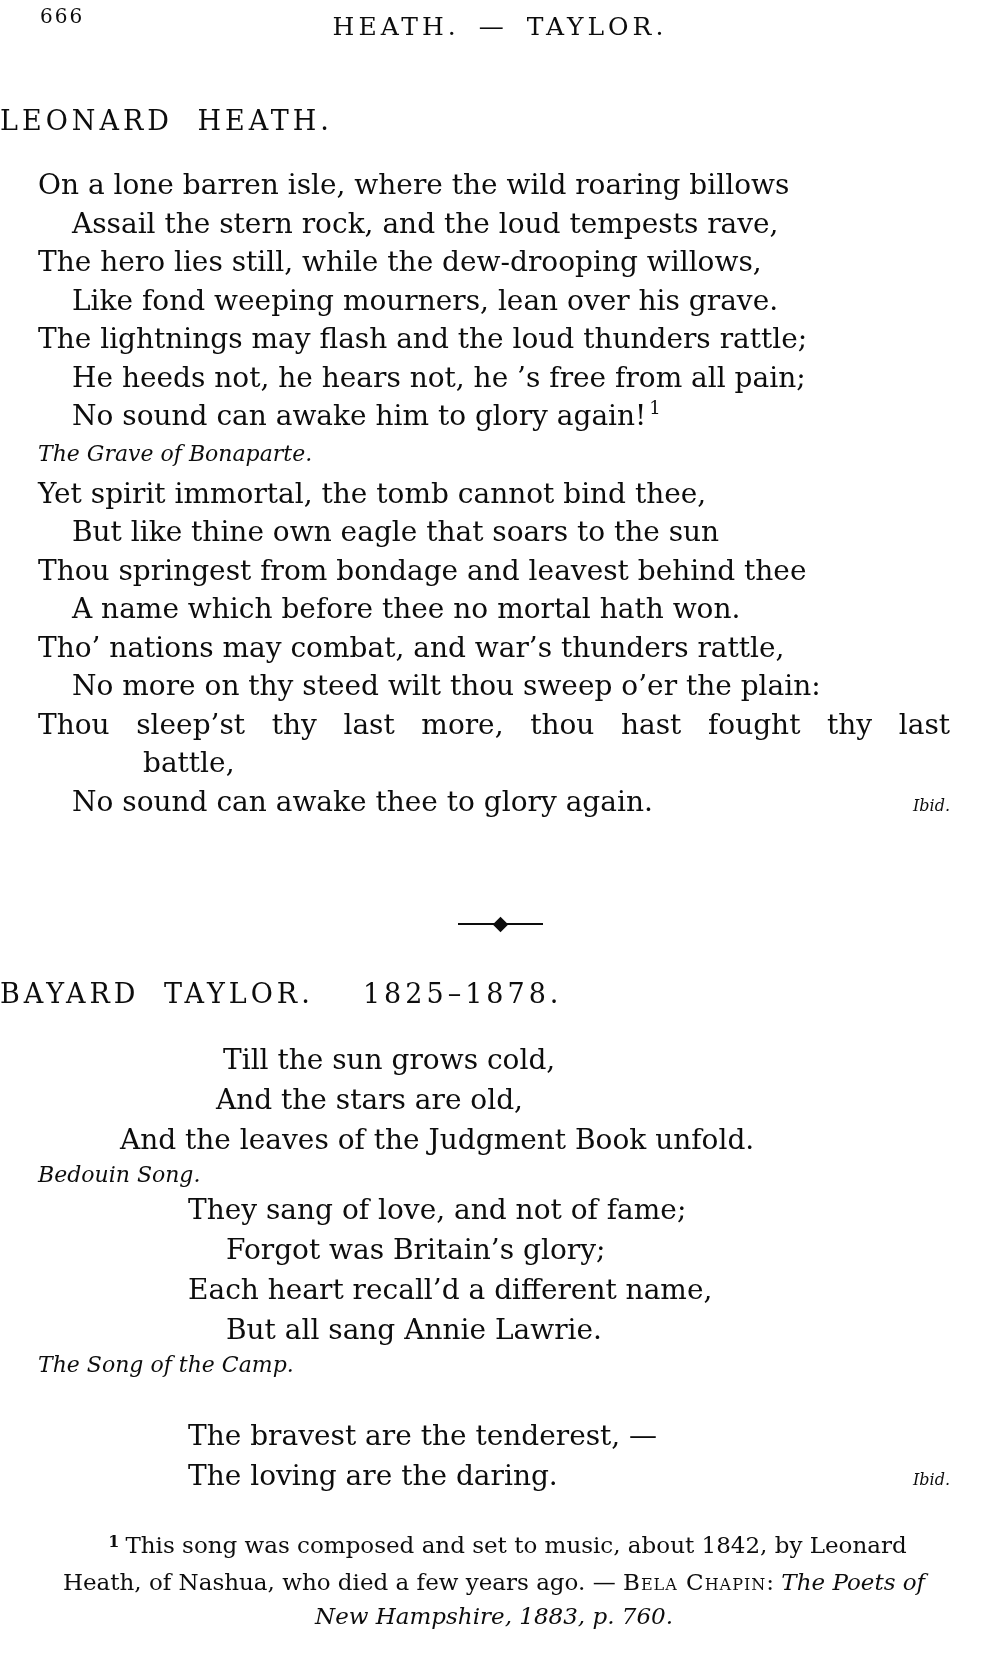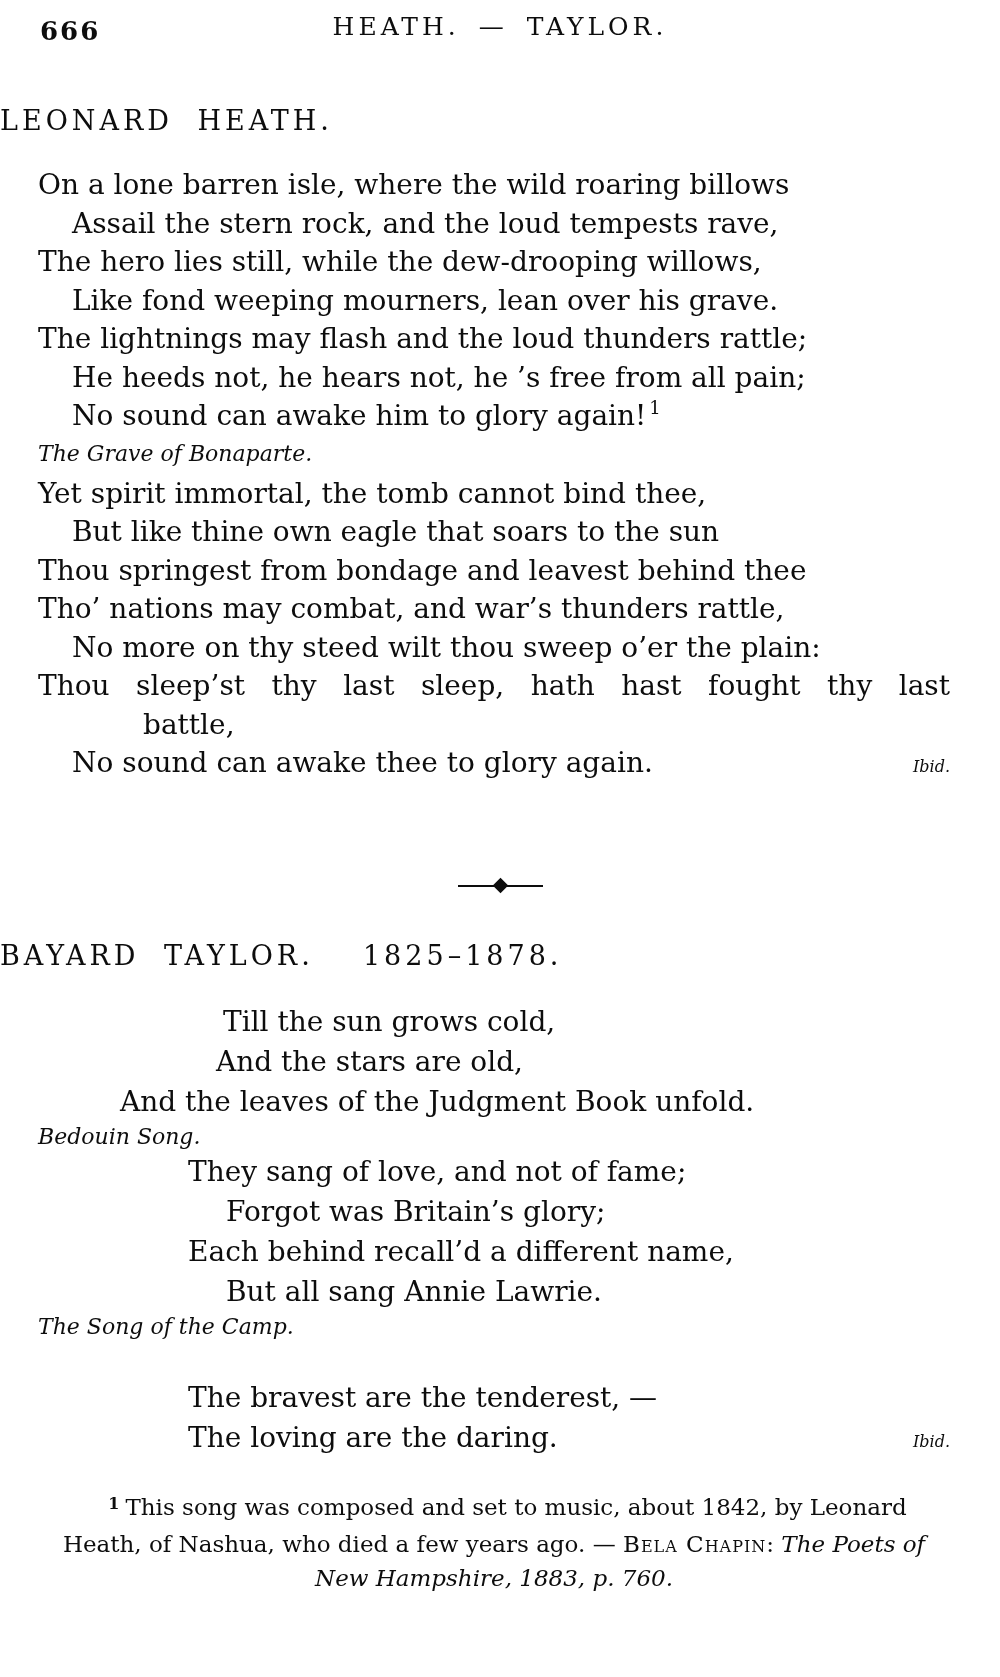--- a/index.html
+++ b/index.html
@@ -3,21 +3,21 @@
 <meta charset="utf-8">
 <style>
   html,body{margin:0;padding:0;background:#ffffff;}
   .page{
     width:1000px;height:1677px;
     background:#ffffff;color:#0d0d0d;
     font-family:"DejaVu Serif","Liberation Serif",serif;
     position:relative;overflow:hidden;
   }
   .header-row{position:relative;padding-top:12px;height:40px;}
-  .page-number{position:absolute;left:40px;top:16px;font-size:26px;letter-spacing:2px;font-weight:bold;}
+  .page-number{position:absolute;left:40px;top:4px;font-size:20px;letter-spacing:2px;}
   .running-header{text-align:center;font-size:25px;letter-spacing:4px;word-spacing:7px;white-space:pre-wrap;}
   .section-title{font-size:27px;letter-spacing:4px;word-spacing:12px;white-space:pre-wrap;line-height:34px;}
   .heath-title{margin-top:52px;}
   .taylor-title{margin-top:46px;}
   .content{margin-left:38px;width:912px;}
   .poem{font-size:28px;line-height:38.5px;}
   .taylor-poem{font-size:28px;line-height:40px;}
   .line{white-space:nowrap;}
   .indent{padding-left:34px;}
   .hang{padding-left:105px;}
@@ -68,23 +68,24 @@
       <div class="line indent">
         <span>No sound can awake him to glory again!</span><span class="fnref">1</span>
       </div>
       <div class="attr">The Grave of Bonaparte.</div>
     </div>
 
     <div class="content poem s2">
       <div class="line">Yet spirit immortal, the tomb cannot bind thee,</div>
       <div class="line indent">But like thine own eagle that soars to the sun</div>
       <div class="line">Thou springest from bondage and leavest behind thee</div>
+      <div class="line indent">A name which before thee no mortal hath won.</div>
       <div class="line">Tho’ nations may combat, and war’s thunders rattle,</div>
       <div class="line indent">No more on thy steed wilt thou sweep o’er the plain:</div>
-      <div class="line wide">Thou sleep’st thy last sleep, hath hast fought thy last</div>
+      <div class="line wide">Thou sleep’st thy last more, thou hast fought thy last</div>
       <div class="line hang">battle,</div>
       <div class="line indent flexline">
         <span>No sound can awake thee to glory again.</span>
         <span class="attr-inline">Ibid.</span>
       </div>
     </div>
   </div>
 
   <div class="divider">
     <span class="rule"></span>
@@ -98,21 +99,21 @@
     <div class="content taylor-poem t1">
       <div class="line ml185">Till the sun grows cold,</div>
       <div class="line ml178">And the stars are old,</div>
       <div class="line ml78">And the leaves of the Judgment Book unfold.</div>
       <div class="attr">Bedouin Song.</div>
     </div>
 
     <div class="content taylor-poem t2">
       <div class="line ml150">They sang of love, and not of fame;</div>
       <div class="line ml188">Forgot was Britain’s glory;</div>
-      <div class="line ml150">Each behind recall’d a different name,</div>
+      <div class="line ml150">Each heart recall’d a different name,</div>
       <div class="line ml188">But all sang Annie Lawrie.</div>
       <div class="attr">The Song of the Camp.</div>
     </div>
 
     <div class="content taylor-poem t3">
       <div class="line ml150">The bravest are the tenderest, —</div>
       <div class="line ml150 flexline">
         <span>The loving are the daring.</span>
         <span class="attr-inline">Ibid.</span>
       </div>

